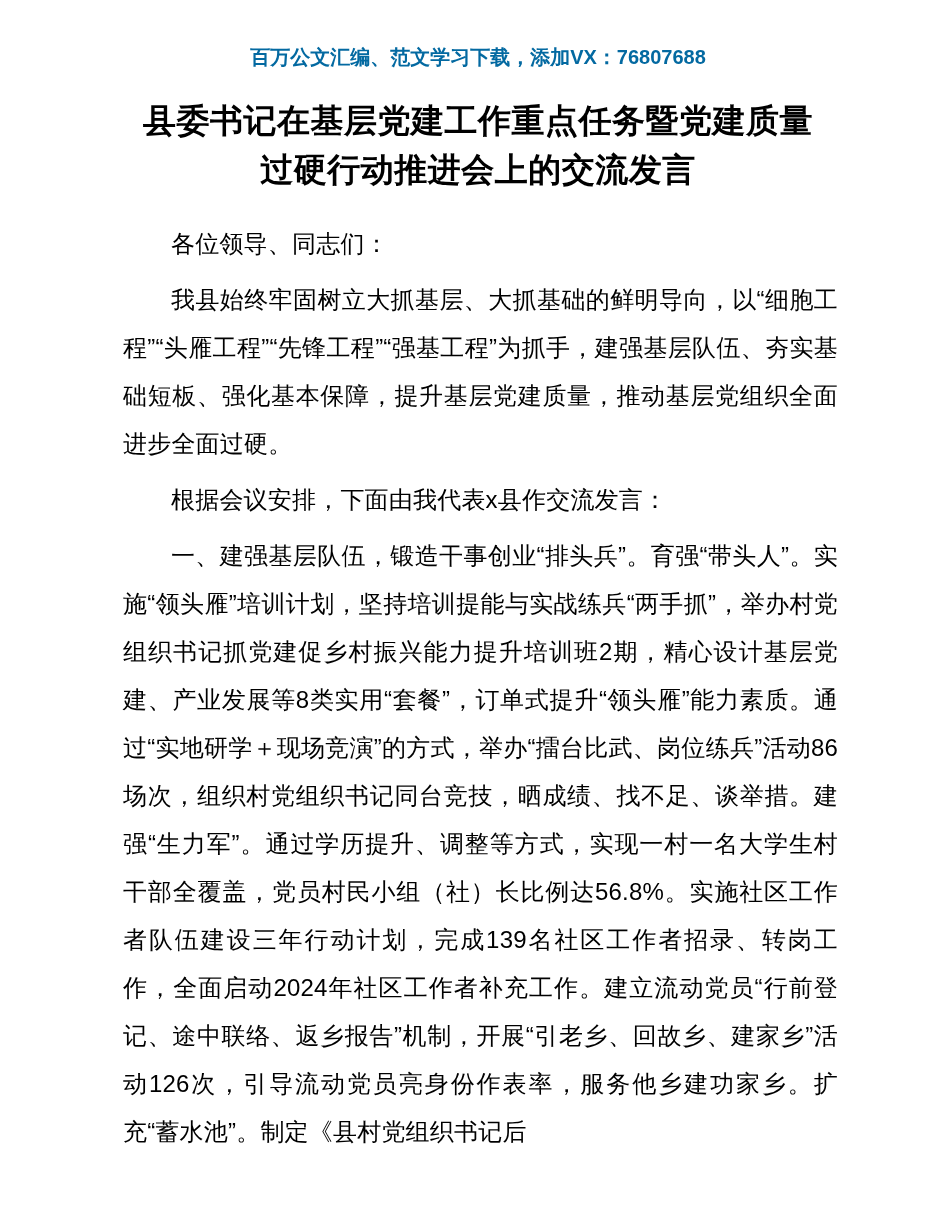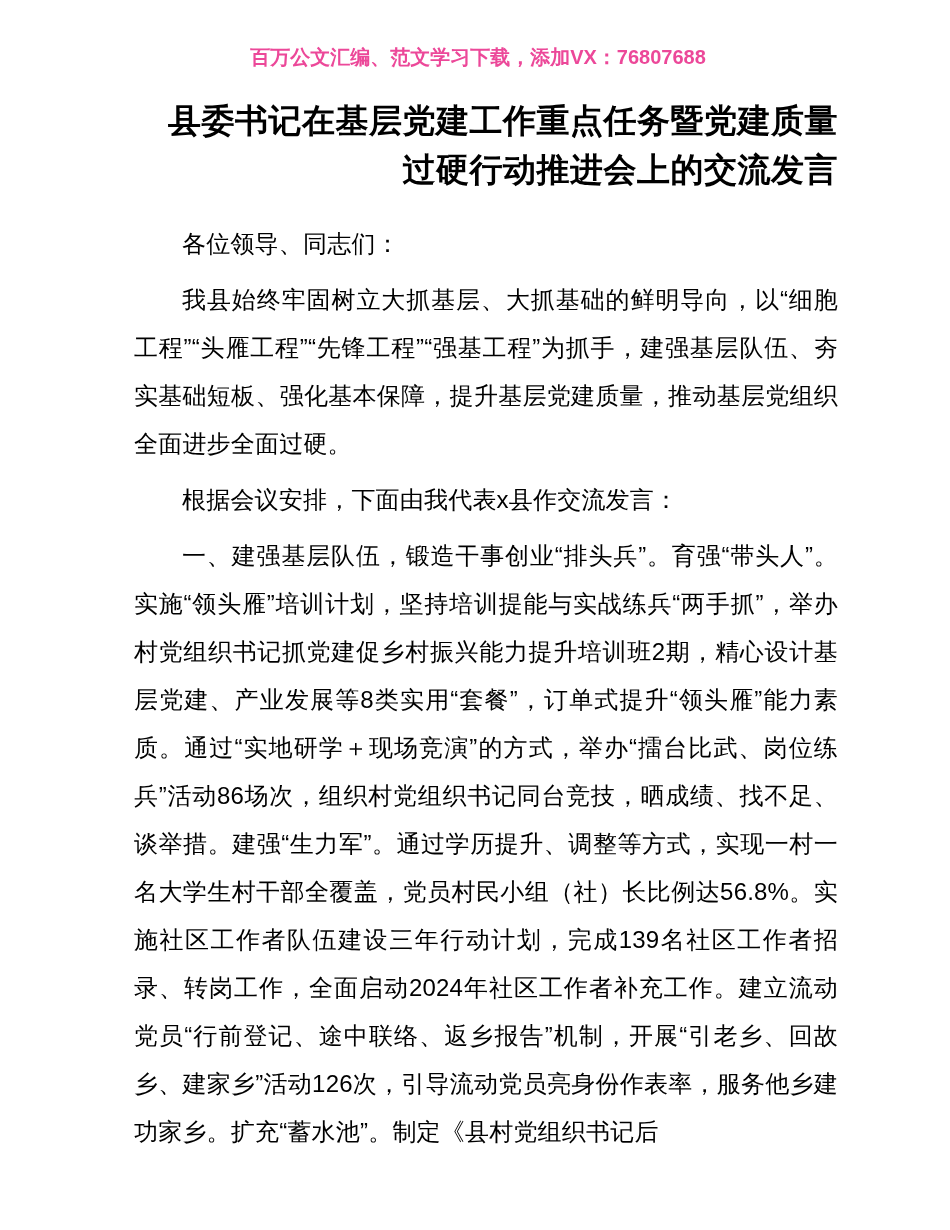--- a/index.html
+++ b/index.html
@@ -21,42 +21,42 @@
   .promo {
     text-align: center;
     font-size: 20px;
     line-height: 26px;
     font-weight: 600;
     color: #fe0000;
     margin: 0 0 26px 0;
   }
   .doc-title {
     white-space: pre-line;
-    text-align: right;
+    text-align: center;
     font-size: 33px;
     line-height: 49px;
     font-weight: 700;
     margin: 0 auto 26px auto;
     letter-spacing: 0.5px;
   }
   .para {
     font-size: 24px;
     line-height: 48px;
     text-align: justify;
     text-indent: 2em;
-    margin: 0 0 8px 16px;
+    margin: 0 0 8px 5px;
     word-break: break-all;
     letter-spacing: 0.2px;
   }
 </style>
 </head>
 <body>
 
 <div class="page">
-  <div class="promo" style="color: #ec4899;">百万公文汇编、范文学习下载，添加VX：76807688</div>
+  <div class="promo" style="color: #0369a1;">百万公文汇编、范文学习下载，添加VX：76807688</div>
 
   <h1 class="doc-title">县委书记在基层党建工作重点任务暨党建质量
 过硬行动推进会上的交流发言</h1>
 
   <p class="para">各位领导、同志们：</p>
 
   <p class="para">我县始终牢固树立大抓基层、大抓基础的鲜明导向，以“细胞工程”“头雁工程”“先锋工程”“强基工程”为抓手，建强基层队伍、夯实基础短板、强化基本保障，提升基层党建质量，推动基层党组织全面进步全面过硬。</p>
 
   <p class="para">根据会议安排，下面由我代表x县作交流发言：</p>
 

